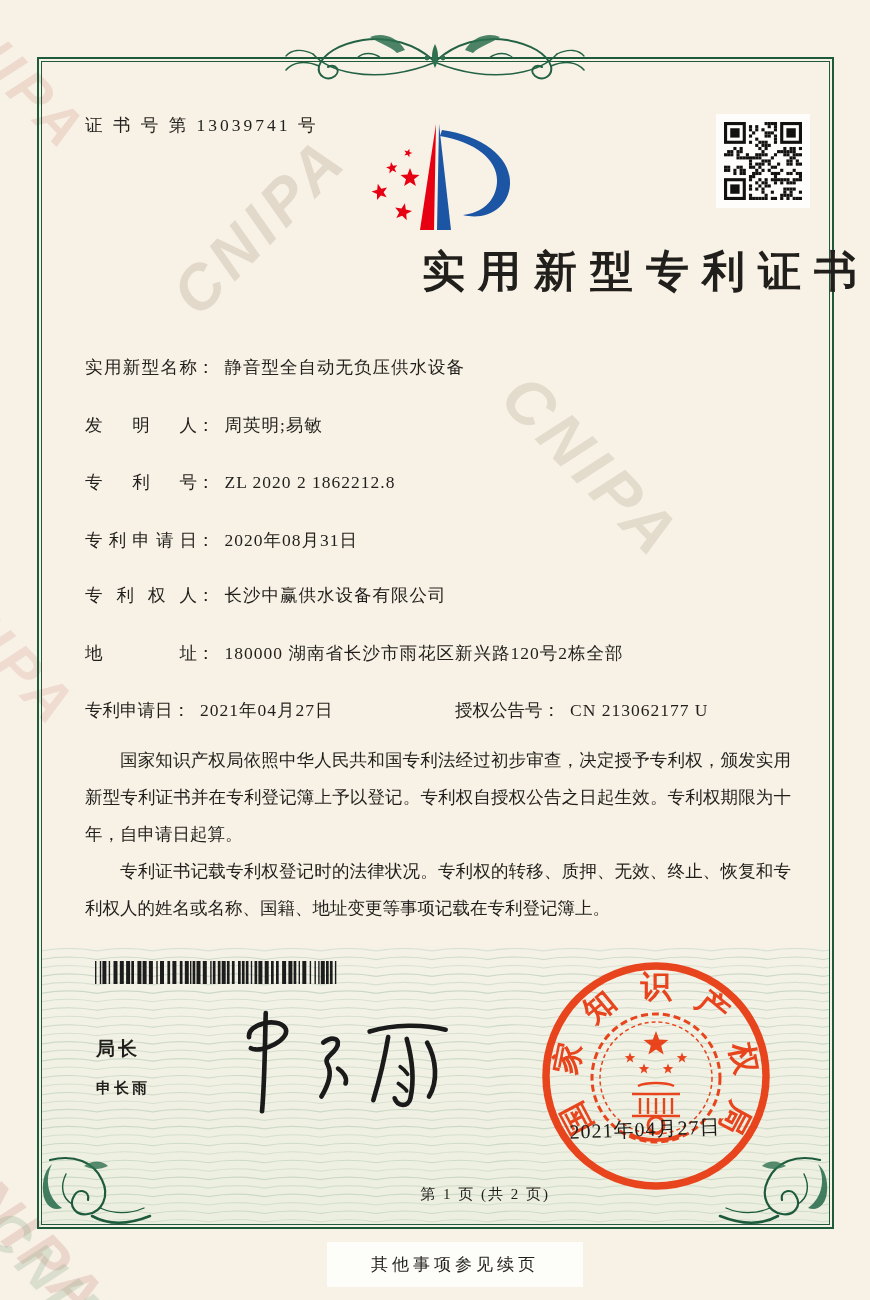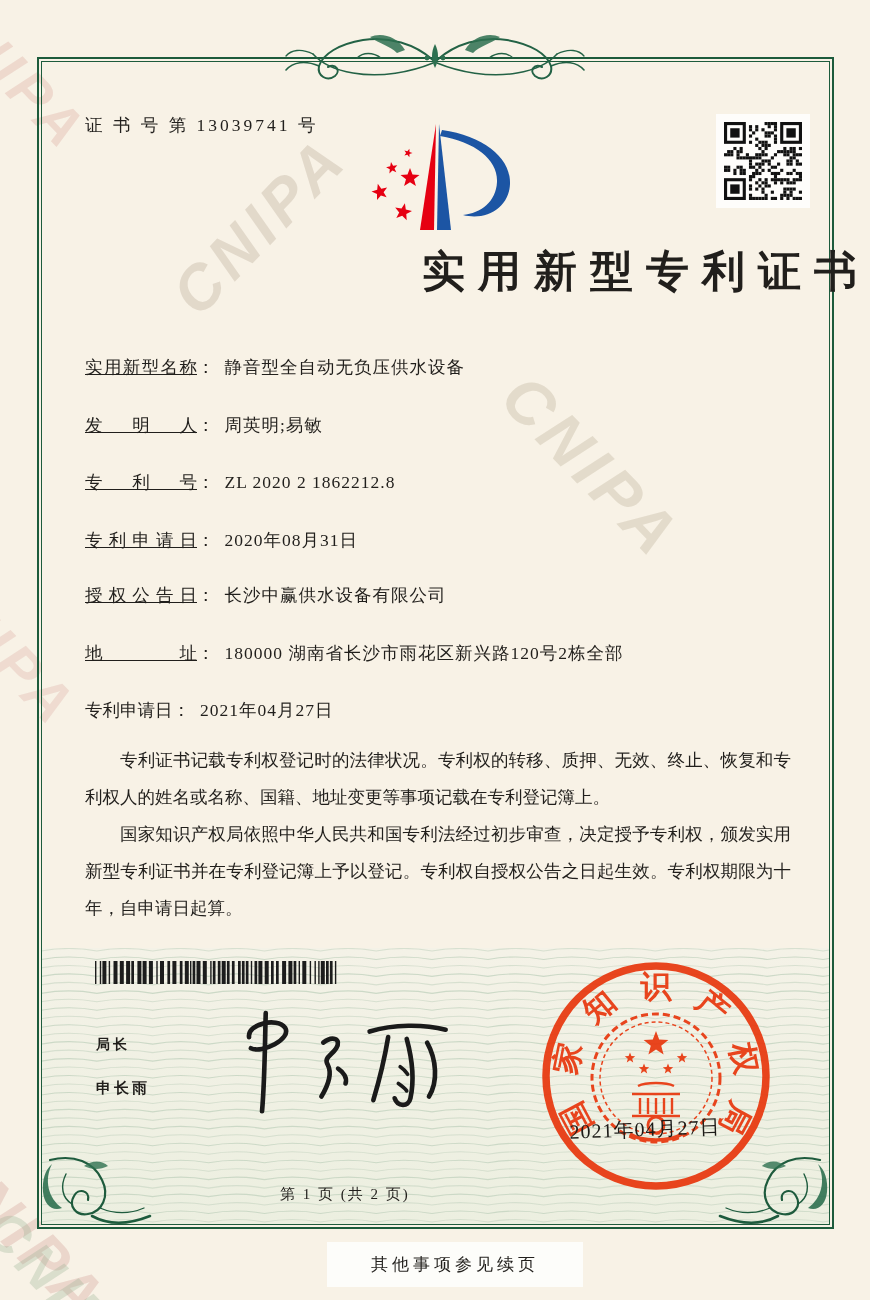--- a/index.html
+++ b/index.html
@@ -44,45 +44,44 @@
 
   .title{
     position:absolute;left:0;top:243px;width:870px;text-align:right;
     font-size:43px;font-weight:900;letter-spacing:13px;text-indent:13px;
   }
 
   .frow{position:absolute;left:85px;width:720px;font-size:17.5px;white-space:nowrap;}
   .flabel{
     display:inline-block;width:112px;text-align:justify;text-align-last:justify;
     vertical-align:bottom;
-    text-decoration:underline;
   }
   .fcolon{display:inline-block;margin-right:10px;}
   .fvalue{letter-spacing:1px;}
   .grant-right{position:absolute;left:370px;top:0;}
 
   .bodytext{
     position:absolute;left:85px;top:742px;width:706px;
     font-size:17.5px;line-height:37px;text-align:justify;
   }
   .bodytext p{margin:0;text-indent:2em;}
 
   .barcode{position:absolute;left:95px;top:961px;}
 
-  .sig-title{position:absolute;left:96px;top:1036px;font-family:"Liberation Sans",sans-serif;font-weight:600;font-size:14px;letter-spacing:3px;}
+  .sig-title{position:absolute;left:96px;top:1036px;font-family:"Liberation Sans",sans-serif;font-weight:600;font-size:19px;letter-spacing:3px;}
   .sig-name{position:absolute;left:96px;top:1079px;font-family:"Liberation Sans",sans-serif;font-weight:600;font-size:15px;letter-spacing:3px;}
   .signature{position:absolute;left:228px;top:1000px;}
 
   .seal{position:absolute;left:536px;top:956px;}
   .seal-date{
     position:absolute;left:540px;top:1116px;width:210px;text-align:center;
     font-size:20px;letter-spacing:1px;color:#1c1b18;transform:rotate(-2deg);
   }
 
-  .pageinfo{position:absolute;left:280px;top:1185px;width:270px;text-align:left;font-size:15px;letter-spacing:2px;}
+  .pageinfo{position:absolute;left:280px;top:1185px;width:270px;text-align:right;font-size:15px;letter-spacing:2px;}
   .note{
     position:absolute;left:327px;top:1242px;width:256px;height:45px;line-height:45px;
     background:#fdfdfa;text-align:center;font-size:17px;letter-spacing:4px;
   }
   .orn-top{position:absolute;left:285px;top:26px;}
   .corner-bl{position:absolute;left:40px;top:1152px;}
   .corner-br{position:absolute;left:718px;top:1152px;}
   svg text{font-family:"Liberation Serif","DejaVu Serif",serif;}
 </style>
 </head>
@@ -392,33 +391,36 @@
 <div class="frow" style="top:413px">
   <span class="flabel">发明人</span><span class="fcolon">：</span><span class="fvalue">周英明;易敏</span>
 </div>
 <div class="frow" style="top:470px">
   <span class="flabel">专利号</span><span class="fcolon">：</span><span class="fvalue">ZL 2020 2 1862212.8</span>
 </div>
 <div class="frow" style="top:528px">
   <span class="flabel">专利申请日</span><span class="fcolon">：</span><span class="fvalue">2020年08月31日</span>
 </div>
 <div class="frow" style="top:583px">
-  <span class="flabel">授权公告日</span><span class="fcolon">：</span><span class="fvalue">长沙中赢供水设备有限公司</span>
+  <span class="flabel">专利权人</span><span class="fcolon">：</span><span class="fvalue">长沙中赢供水设备有限公司</span>
 </div>
 <div class="frow" style="top:641px">
   <span class="flabel">地址</span><span class="fcolon">：</span><span class="fvalue">180000 湖南省长沙市雨花区新兴路120号2栋全部</span>
 </div>
 
 <div class="frow" style="top:698px">
   <span>专利申请日</span><span class="fcolon">：</span><span class="fvalue">2021年04月27日</span>
+  <span class="grant-right">
+    <span>授权公告号</span><span class="fcolon">：</span><span class="fvalue">CN 213062177 U</span>
+  </span>
 </div>
 
 <div class="bodytext">
+  <p>国家知识产权局依照中华人民共和国专利法经过初步审查，决定授予专利权，颁发实用新型专利证书并在专利登记簿上予以登记。专利权自授权公告之日起生效。专利权期限为十年，自申请日起算。</p>
   <p>专利证书记载专利权登记时的法律状况。专利权的转移、质押、无效、终止、恢复和专利权人的姓名或名称、国籍、地址变更等事项记载在专利登记簿上。</p>
-  <p>国家知识产权局依照中华人民共和国专利法经过初步审查，决定授予专利权，颁发实用新型专利证书并在专利登记簿上予以登记。专利权自授权公告之日起生效。专利权期限为十年，自申请日起算。</p>
 </div>
 
 <svg class="barcode" id="barcode" width="246" height="23" viewBox="0 0 246 23">
     <rect x="0.0" y="0" width="1.4" height="23" fill="#1c1c1c"></rect>
     <rect x="4.8" y="0" width="1.4" height="23" fill="#1c1c1c"></rect>
     <rect x="7.4" y="0" width="4.0" height="23" fill="#1c1c1c"></rect>
     <rect x="13.7" y="0" width="1.4" height="23" fill="#1c1c1c"></rect>
     <rect x="18.5" y="0" width="4.0" height="23" fill="#1c1c1c"></rect>
     <rect x="24.8" y="0" width="4.0" height="23" fill="#1c1c1c"></rect>
     <rect x="31.1" y="0" width="4.0" height="23" fill="#1c1c1c"></rect>

